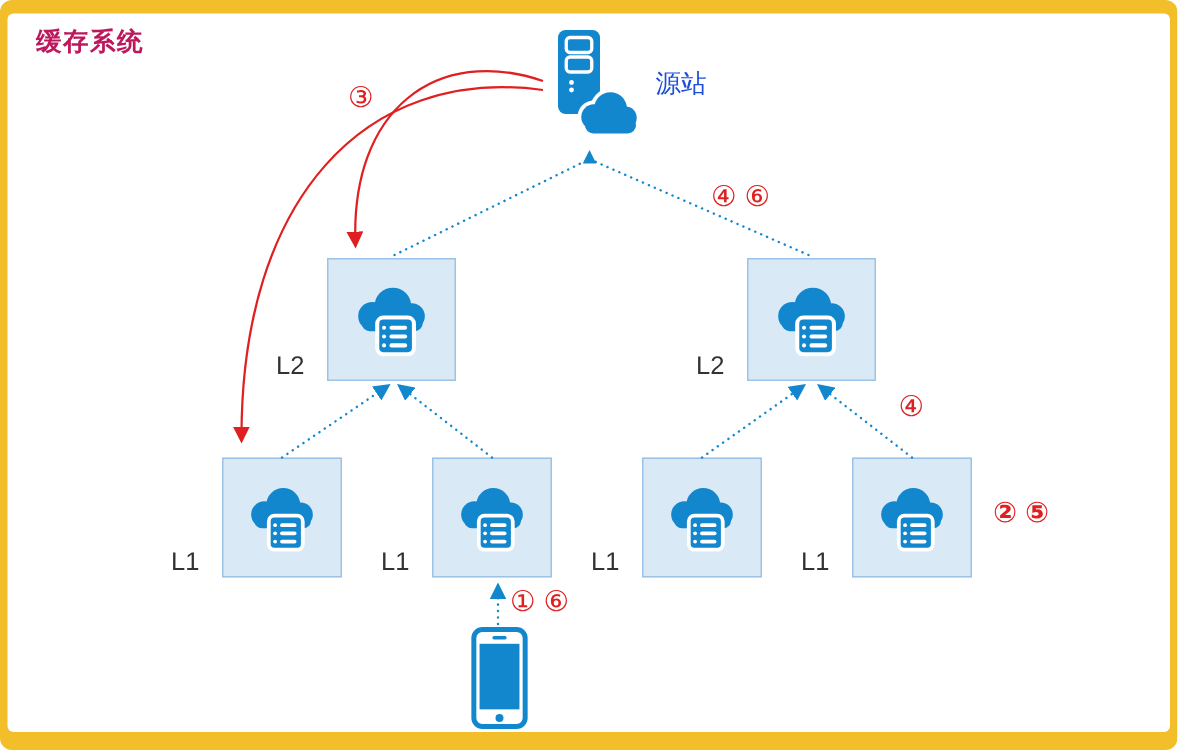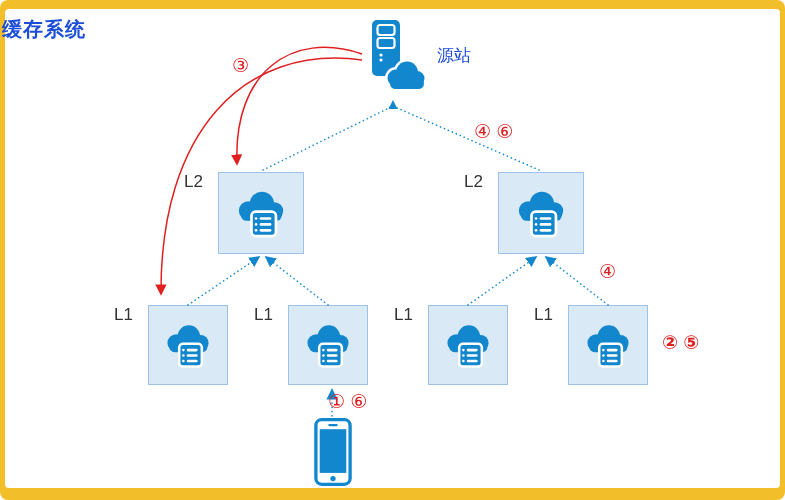--- a/index.html
+++ b/index.html
@@ -1,22 +1,22 @@
 <!DOCTYPE html>
 <html><head>
 <meta charset="utf-8">
 <style>
   html,body{margin:0;padding:0;background:#fff;}
   body{font-family:"Liberation Sans","DejaVu Sans",sans-serif;}
   .canvas{position:relative;width:785px;height:500px;background:#F2BF2B;border-radius:8px;overflow:hidden;}
   .panel{position:absolute;left:5px;top:9px;right:5px;bottom:12px;background:#ffffff;border-radius:4px;}
   .abs{position:absolute;}
-  .page-title{left:2px;top:16px;font-size:20px;font-weight:600;color:#1d4ed8;letter-spacing:1px;}
+  .page-title{left:24px;top:16px;font-size:17px;font-weight:600;color:#be185d;letter-spacing:1px;}
   .origin-label{left:437px;top:44px;font-size:17px;color:#1d4ed8;}
-  .node-wrap{position:absolute;display:flex;align-items:flex-start;}
+  .node-wrap{position:absolute;display:flex;align-items:flex-end;}
   .node-label{width:26px;margin-right:8px;font-size:17px;color:#333;text-align:left;flex:0 0 auto;}
   .node-box{background:#D9E9F6;border:1px solid #9CC2E5;display:flex;align-items:center;justify-content:center;box-sizing:border-box;}
   .l2 .node-box{width:86px;height:82px;}
   .l1 .node-box{width:80px;height:80px;}
   .badge{position:absolute;color:#E02020;font-size:19px;line-height:1;white-space:nowrap;}
   .lines{position:absolute;left:0;top:0;width:785px;height:500px;pointer-events:none;}
 </style>
 </head>
 <body>
 
@@ -218,14 +218,14 @@
     <g stroke="#E02020" stroke-width="1.5" fill="none">
       <path d="M362 54 C 292 30, 233 72, 237 164" marker-end="url(#arrow-red)"></path>
       <path d="M362 60 C 244 44, 160 132, 161 294" marker-end="url(#arrow-red)"></path>
     </g>
   </svg>
 
   <span class="badge" style="left:232px;top:56px;">③</span>
   <span class="badge" style="left:474px;top:122px;">④ ⑥</span>
   <span class="badge" style="left:599px;top:262px;">④</span>
   <span class="badge" style="left:662px;top:333px;font-weight:bold;">② ⑤</span>
-  <span class="badge" style="left:328px;top:392px;text-align:right;">① ⑥</span>
+  <span class="badge" style="left:340px;top:392px;text-align:right;">① ⑥</span>
 </div>
 
 </body></html>

